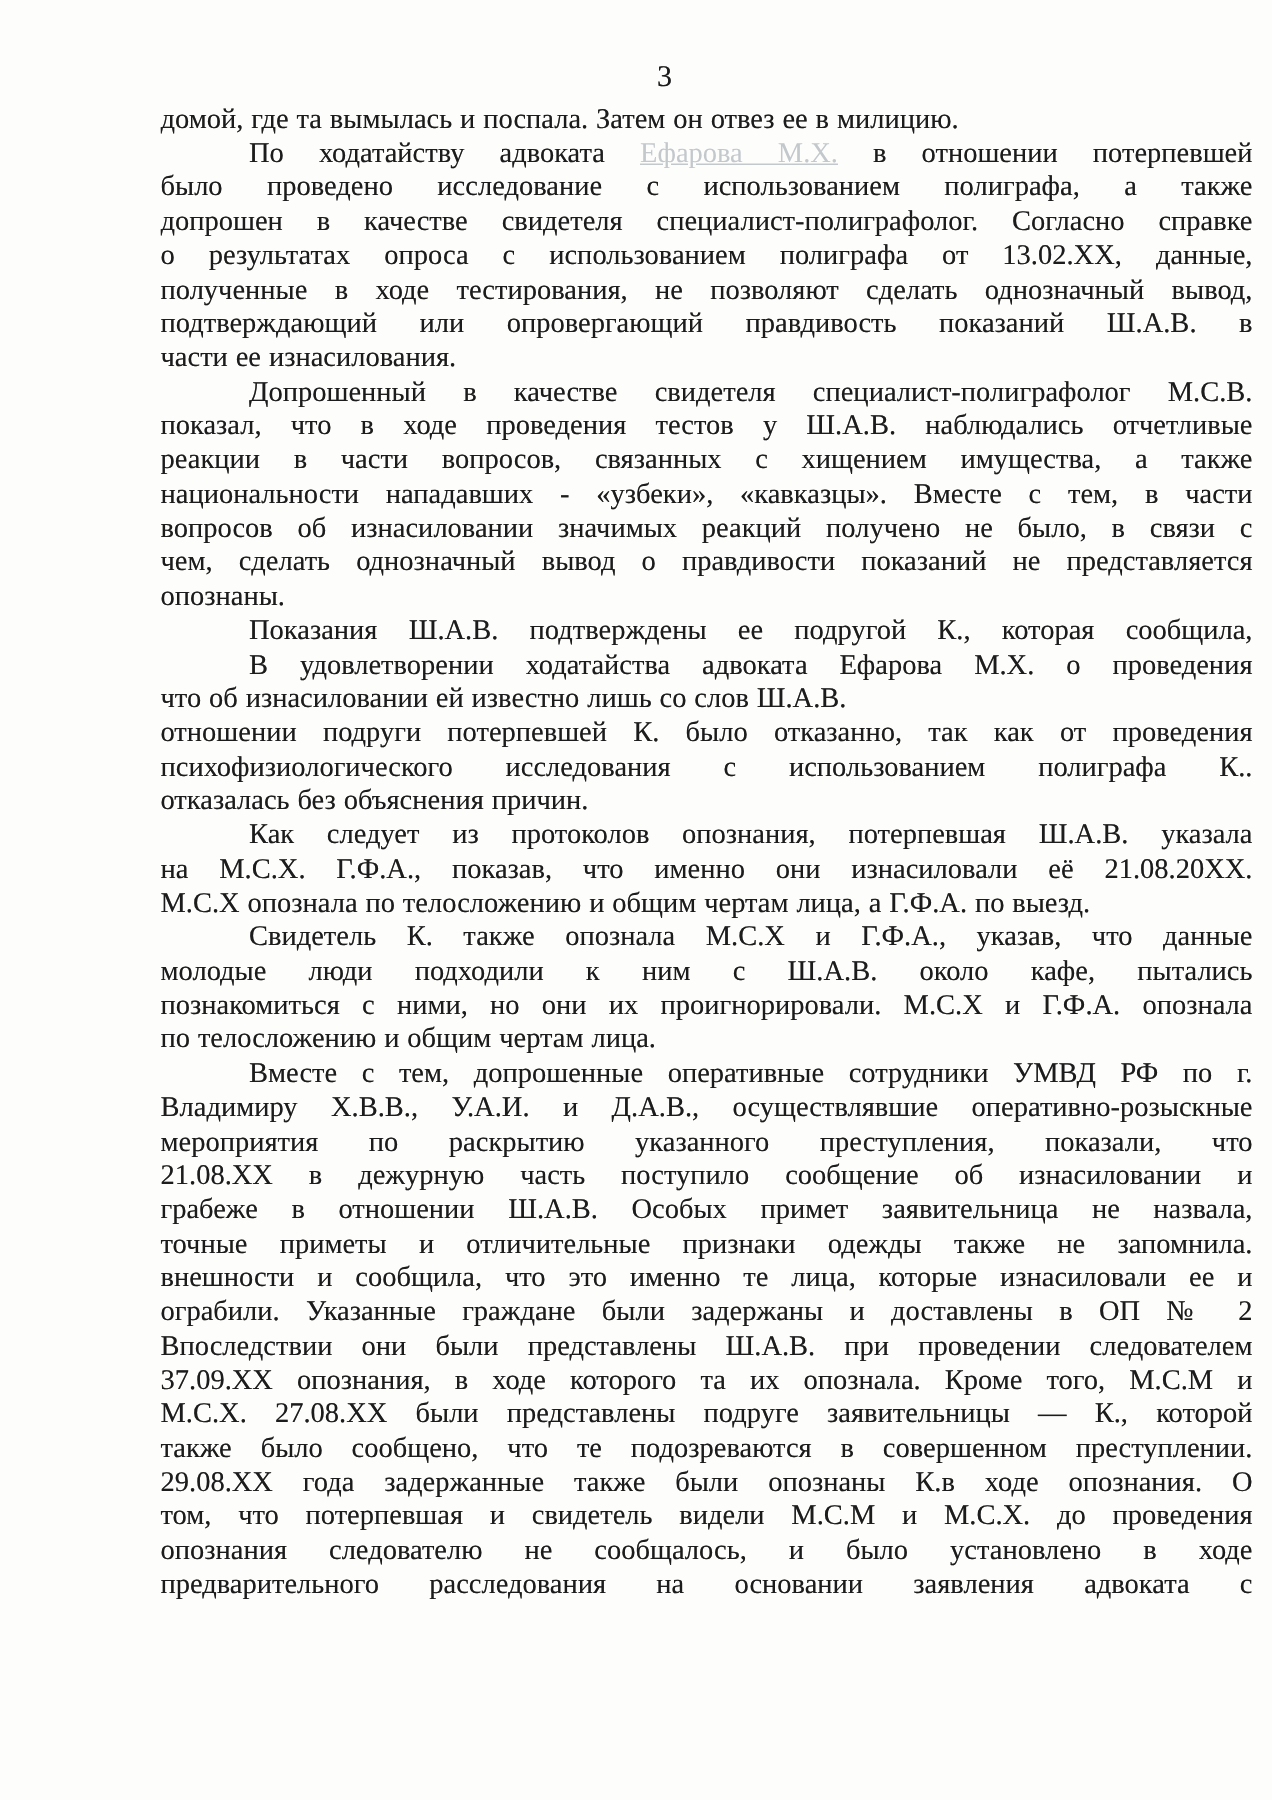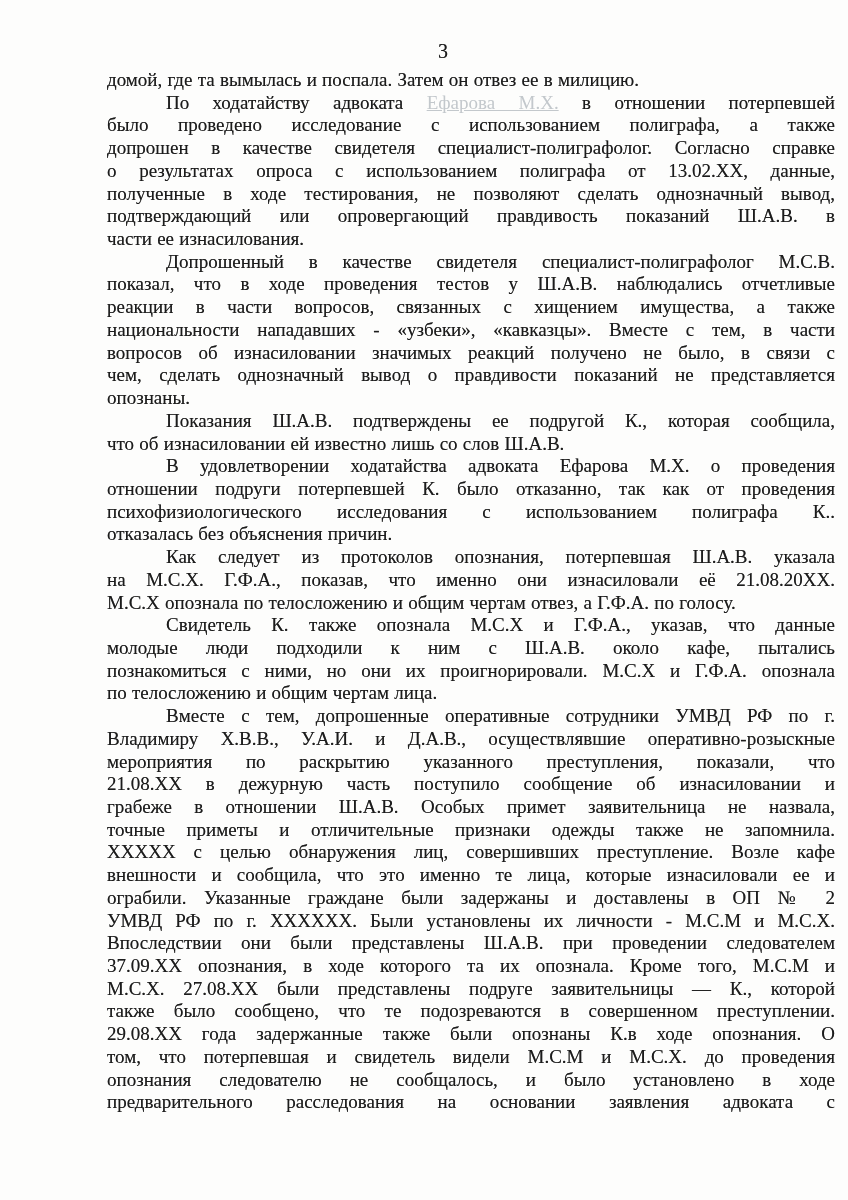--- a/index.html
+++ b/index.html
@@ -75,42 +75,40 @@
       <div class="line"><span>подтверждающий или опровергающий правдивость показаний Ш.А.В. в</span></div>
       <div class="line endline"><span>части ее изнасилования.</span></div>
       <div class="line indent"><span>Допрошенный в качестве свидетеля специалист-полиграфолог М.С.В.</span></div>
       <div class="line"><span>показал, что в ходе проведения тестов у Ш.А.В. наблюдались отчетливые</span></div>
       <div class="line"><span>реакции в части вопросов, связанных с хищением имущества, а также</span></div>
       <div class="line"><span>национальности нападавших - «узбеки», «кавказцы». Вместе с тем, в части</span></div>
       <div class="line"><span>вопросов об изнасиловании значимых реакций получено не было, в связи с</span></div>
       <div class="line"><span>чем, сделать однозначный вывод о правдивости показаний не представляется</span></div>
       <div class="line endline"><span>опознаны.</span></div>
       <div class="line indent"><span>Показания Ш.А.В. подтверждены ее подругой К., которая сообщила,</span></div>
+      <div class="line indent"><span>В удовлетворении ходатайства адвоката Ефарова М.Х. о проведения</span></div>
       <div class="line endline"><span>что об изнасиловании ей известно лишь со слов Ш.А.В.</span></div>
-      <div class="line indent"><span>В удовлетворении ходатайства адвоката Ефарова М.Х. о проведения</span></div>
       <div class="line"><span>отношении подруги потерпевшей К. было отказанно, так как от проведения</span></div>
       <div class="line"><span>психофизиологического исследования с использованием полиграфа К..</span></div>
       <div class="line endline"><span>отказалась без объяснения причин.</span></div>
       <div class="line indent"><span>Как следует из протоколов опознания, потерпевшая Ш.А.В. указала</span></div>
       <div class="line"><span>на М.С.Х. Г.Ф.А., показав, что именно они изнасиловали её 21.08.20ХХ.</span></div>
-      <div class="line endline"><span>М.С.Х опознала по телосложению и общим чертам отвез, а Г.Ф.А. по голосу.</span></div>
+      <div class="line endline"><span>М.С.Х опознала по телосложению и общим чертам лица, а Г.Ф.А. по выезд.</span></div>
       <div class="line indent"><span>Свидетель К. также опознала М.С.Х и Г.Ф.А., указав, что данные</span></div>
       <div class="line"><span>молодые люди подходили к ним с Ш.А.В. около кафе, пытались</span></div>
       <div class="line"><span>познакомиться с ними, но они их проигнорировали. М.С.Х и Г.Ф.А. опознала</span></div>
       <div class="line endline"><span>по телосложению и общим чертам лица.</span></div>
       <div class="line indent"><span>Вместе с тем, допрошенные оперативные сотрудники УМВД РФ по г.</span></div>
       <div class="line"><span>Владимиру Х.В.В., У.А.И. и Д.А.В., осуществлявшие оперативно-розыскные</span></div>
       <div class="line"><span>мероприятия по раскрытию указанного преступления, показали, что</span></div>
       <div class="line"><span>21.08.ХХ в дежурную часть поступило сообщение об изнасиловании и</span></div>
       <div class="line"><span>грабеже в отношении Ш.А.В. Особых примет заявительница не назвала,</span></div>
       <div class="line"><span>точные приметы и отличительные признаки одежды также не запомнила.</span></div>
-      <div class="line"><span>ХХХХХ с целью обнаружения лиц, совершивших преступление. Возле кафе</span></div>
       <div class="line"><span>внешности и сообщила, что это именно те лица, которые изнасиловали ее и</span></div>
       <div class="line"><span>ограбили. Указанные граждане были задержаны и доставлены в ОП № 2</span></div>
-      <div class="line"><span>УМВД РФ по г. ХХХХХХ. Были установлены их личности - М.С.М и М.С.Х.</span></div>
       <div class="line"><span>Впоследствии они были представлены Ш.А.В. при проведении следователем</span></div>
       <div class="line"><span>37.09.ХХ опознания, в ходе которого та их опознала. Кроме того, М.С.М и</span></div>
       <div class="line"><span>М.С.Х. 27.08.ХХ были представлены подруге заявительницы — К., которой</span></div>
       <div class="line"><span>также было сообщено, что те подозреваются в совершенном преступлении.</span></div>
       <div class="line"><span>29.08.ХХ года задержанные также были опознаны К.в ходе опознания. О</span></div>
       <div class="line"><span>том, что потерпевшая и свидетель видели М.С.М и М.С.Х. до проведения</span></div>
       <div class="line"><span>опознания следователю не сообщалось, и было установлено в ходе</span></div>
       <div class="line"><span>предварительного расследования на основании заявления адвоката с</span></div>
     </div>
 </div>

